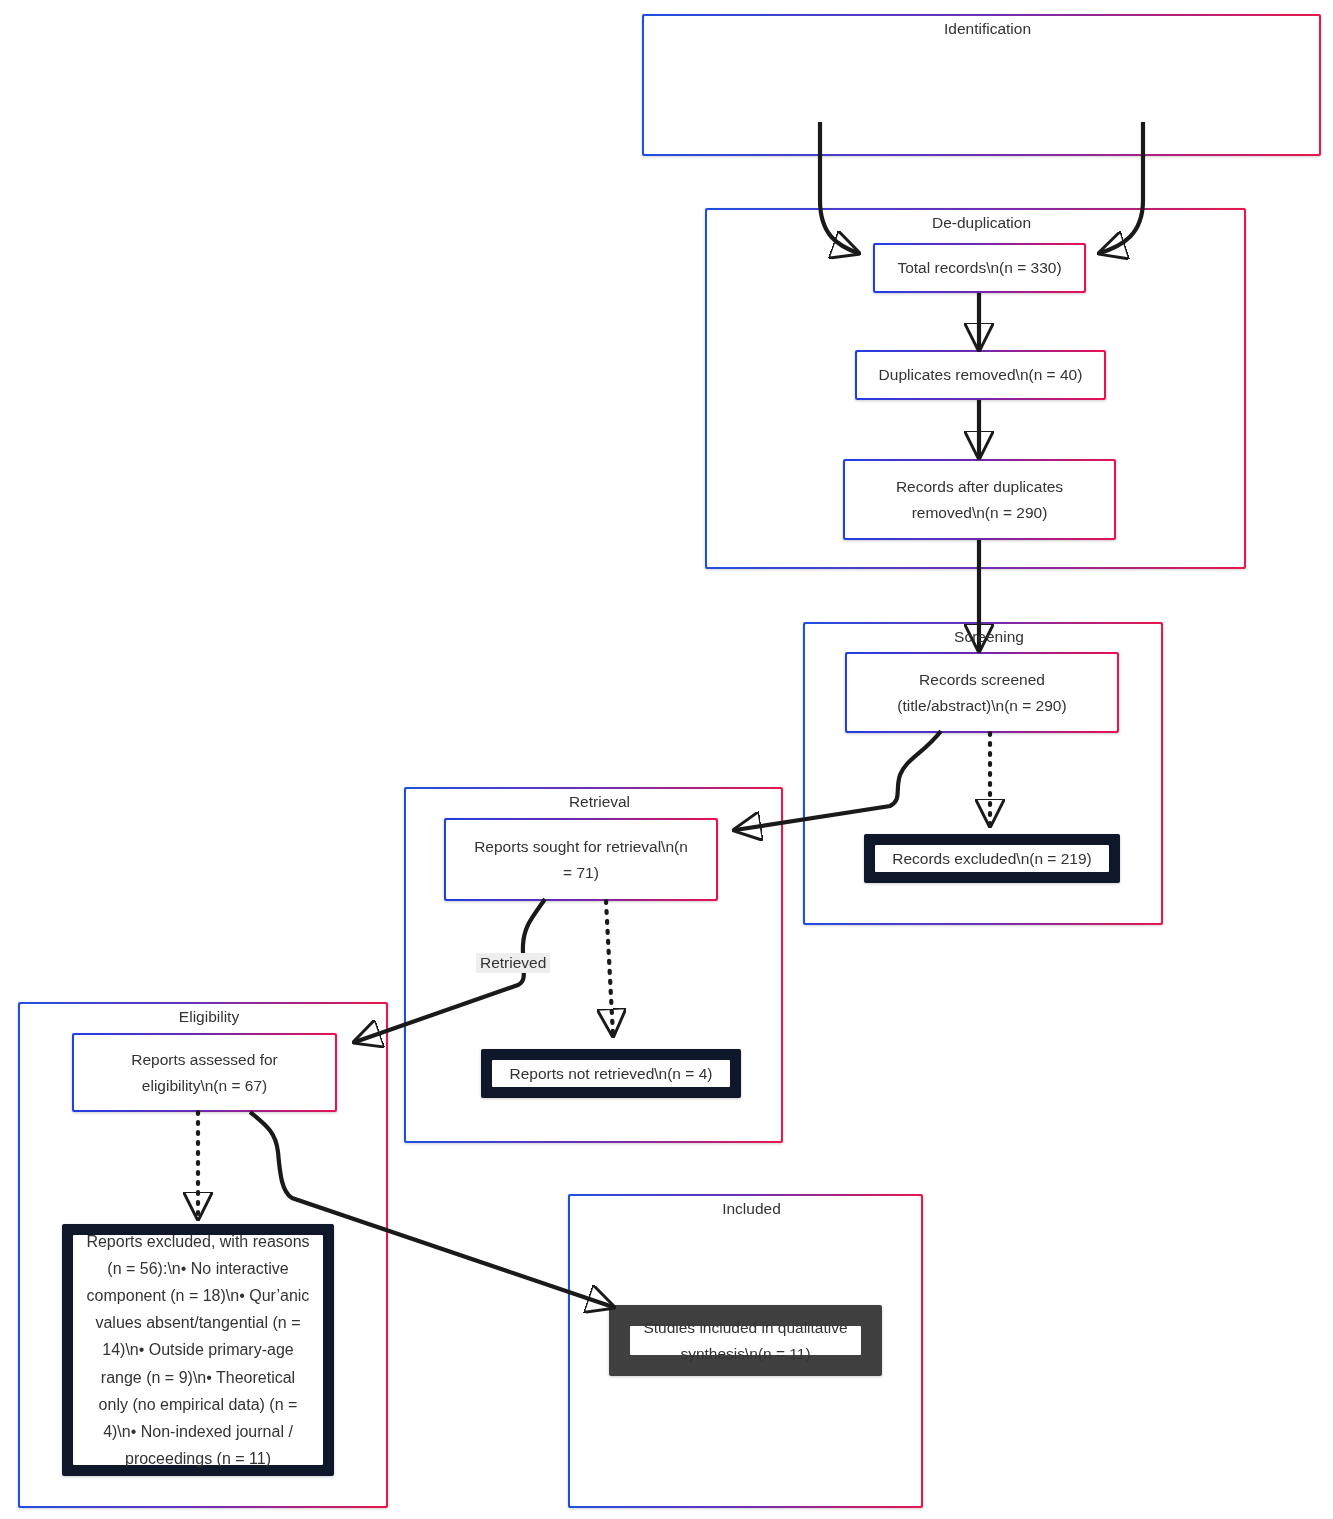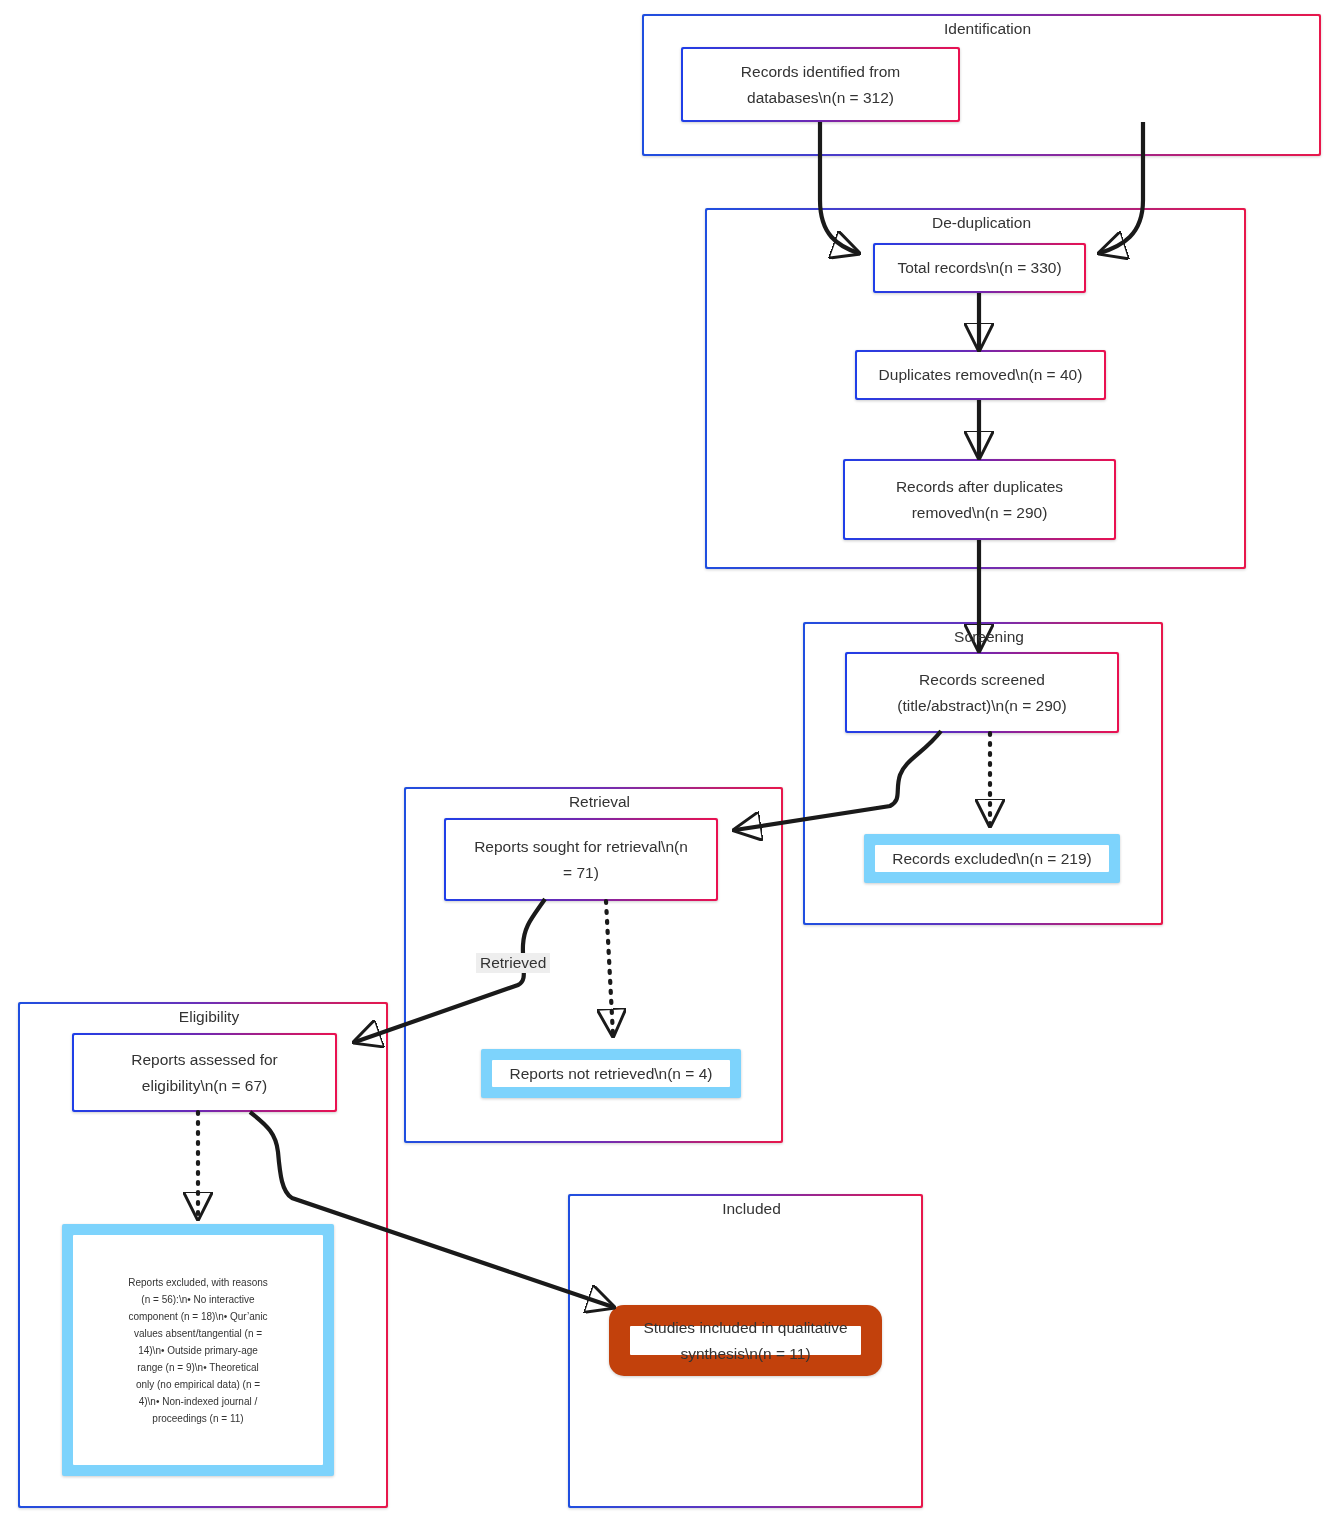--- a/index.html
+++ b/index.html
@@ -59,32 +59,31 @@
     text-align:center;
     font-size:15.5px;
     line-height:1.62;
     color:#333333;
     white-space:pre-line;
   }
 
   
   .node.gray{
     background-image:none;
-    background:#7dd3fc;
+    background:#0f172a;
     padding:11px;
   }
   
   .node.green{
     background-image:none;
-    background:#c2410c;
+    background:#404040;
     padding:21px;
-    border-radius:15px;
-  }
-
-  .node.tall .label{line-height:1.70;font-size:10px;}
+  }
+
+  .node.tall .label{line-height:1.70;font-size:16px;}
 
   
   .edge-label{
     position:absolute;
     font-size:15.5px;
     color:#333333;
     background:#eeeeee;
     padding:1px 4px;
     z-index:7;
     white-space:nowrap;
@@ -134,26 +133,20 @@
     <path d="M198,1112 L198,1218" stroke-width="4.2" stroke-dasharray="2,8" stroke-linecap="round" marker-end="url(#arrowdot)"></path>
 
     <path d="M250,1112 C268,1126 276,1134 278,1152 C280,1175 282,1192 292,1198 L613,1307" stroke-width="4.2" marker-end="url(#arrow)"></path>
   </svg>
 
   <div class="cluster" style="left:642px;top:14px;width:679px;height:142px;">
     <div class="cluster-inner"></div>
     <div class="cluster-title">Identification</div>
   </div>
 
-  <div class="node" style="left:681px;top:47px;width:279px;height:75px;">
-    <div class="body">
-        <span class="label">Records identified from
-databases\n(n = 312)</span>
-      </div>
-  </div>
 
 
   <div class="cluster" style="left:705px;top:208px;width:541px;height:361px;">
     <div class="cluster-inner"></div>
     <div class="cluster-title">De-duplication</div>
   </div>
 
   <div class="node" style="left:873px;top:243px;width:213px;height:50px;">
     <div class="body">
         <span class="label">Total records\n(n = 330)</span>

